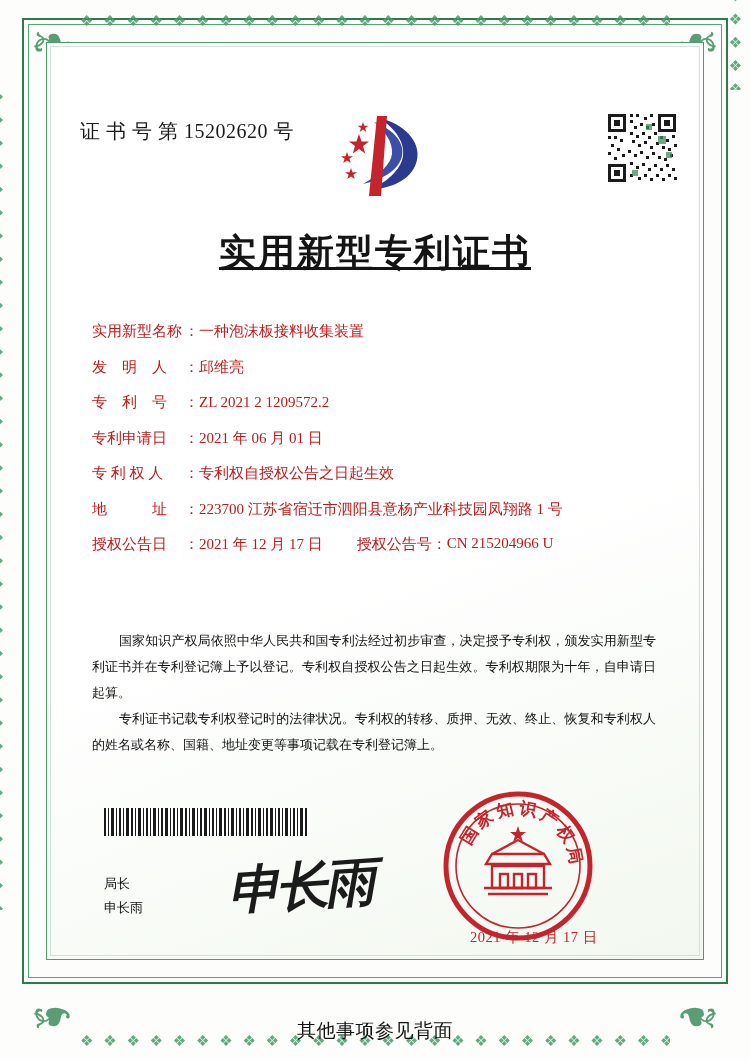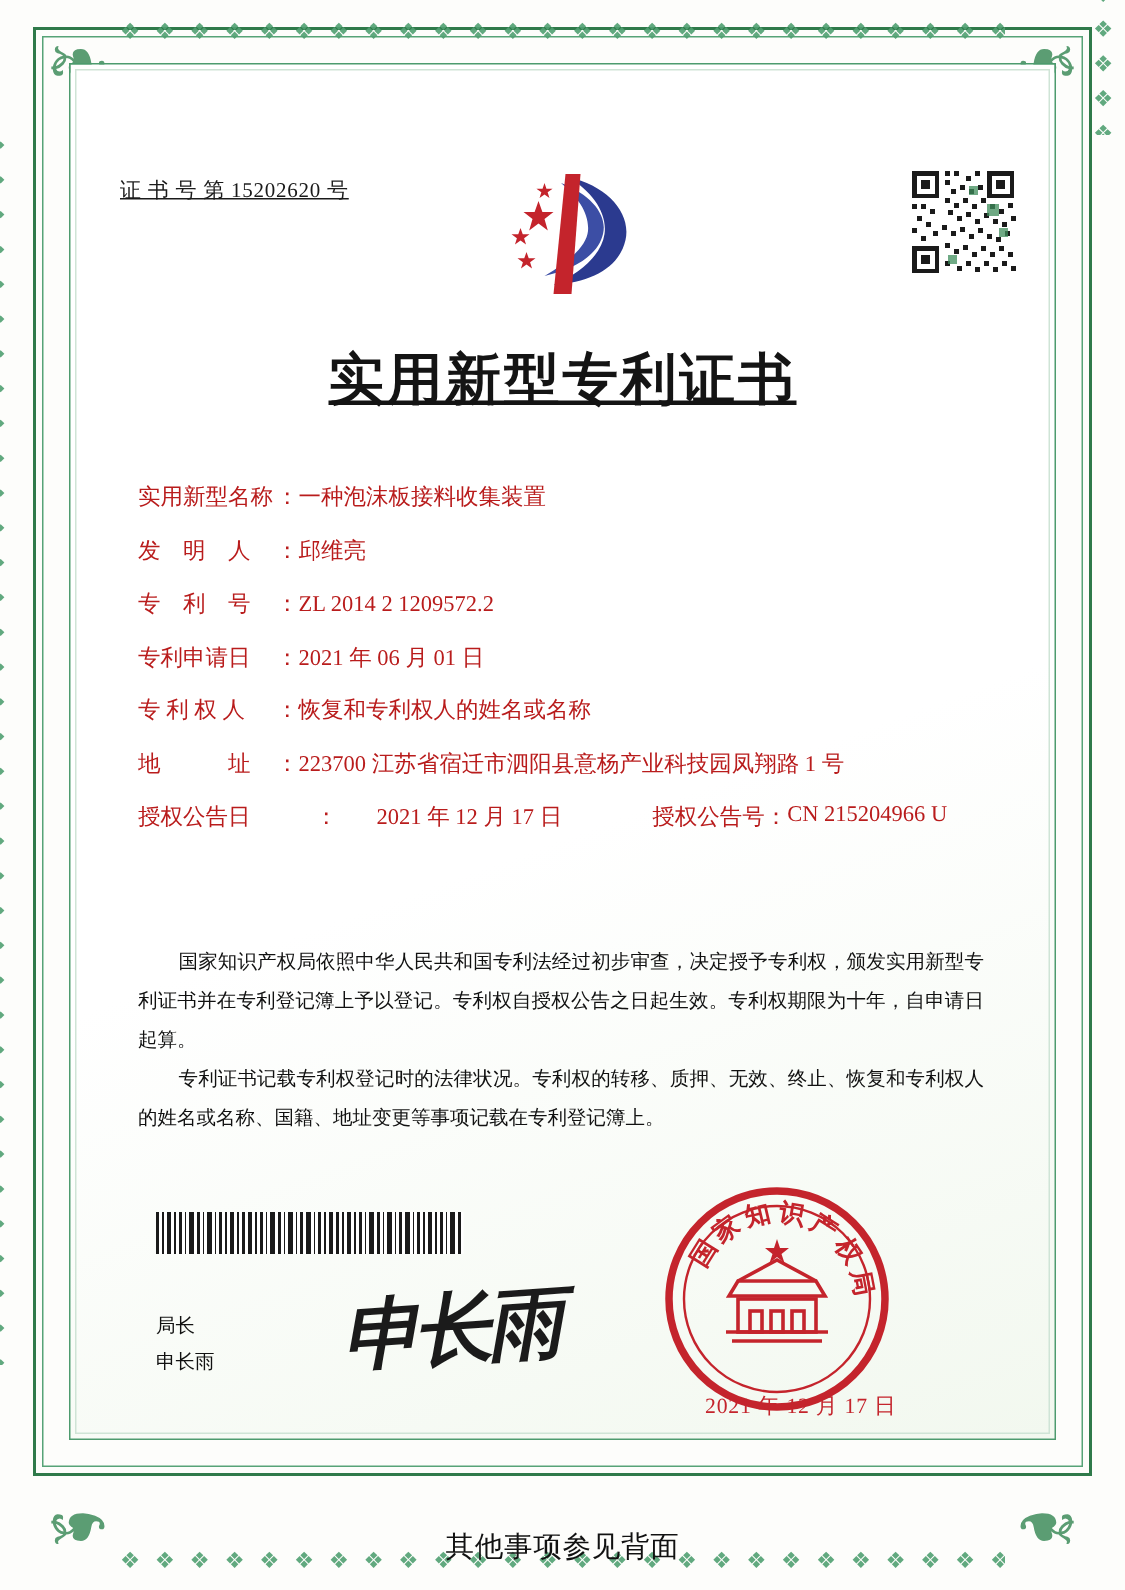--- a/index.html
+++ b/index.html
@@ -88,24 +88,23 @@
   .edge.left   { left: 6px;  top: 90px;  width: 820px; height: 24px;
                  transform: rotate(90deg); transform-origin: 0 0; text-align: center; }
   .edge.right  { right: 6px; top: 90px;  width: 820px; height: 24px;
                  transform: rotate(90deg); transform-origin: 100% 0; text-align: center; }
 
   
   .cert-no {
     position: absolute;
     left: 80px;
     top: 118px;
-    font-size: 14px;
+    font-size: 20px;
     color: #1a1a1a;
     letter-spacing: 0.5px;
-    text-decoration: underline;
   }
 
   .logo {
     position: absolute;
     left: 325px;
     top: 112px;
     width: 100px;
     height: 92px;
   }
 
@@ -147,21 +146,21 @@
   }
   .flabel {
     width: 92px;
     flex: 0 0 92px;
     letter-spacing: 0px;
     white-space: nowrap;
   }
   .fcolon { flex: 0 0 10px; }
   .fvalue { flex: 1 1 auto; }
 
-  .frow.dual { margin-bottom: 0; gap: 26px; }
+  .frow.dual { margin-bottom: 0; }
   .dual-right {
     margin-left: 34px;
     display: flex;
     align-items: flex-start;
   }
   .dual-right .flabel { width: auto; flex: 0 0 auto; }
 
   
   .body-text {
     position: absolute;
@@ -381,33 +380,33 @@
 
     <div class="frow">
       <span class="flabel">发　明　人</span>
       <span class="fcolon">：</span>
       <span class="fvalue">邱维亮</span>
     </div>
 
     <div class="frow">
       <span class="flabel">专　利　号</span>
       <span class="fcolon">：</span>
-      <span class="fvalue">ZL 2014 2 1209572.2</span>
+      <span class="fvalue">ZL 2021 2 1209572.2</span>
     </div>
 
     <div class="frow">
       <span class="flabel">专利申请日</span>
       <span class="fcolon">：</span>
       <span class="fvalue">2021 年 06 月 01 日</span>
     </div>
 
     <div class="frow">
       <span class="flabel">专 利 权 人</span>
       <span class="fcolon">：</span>
-      <span class="fvalue">恢复和专利权人的姓名或名称</span>
+      <span class="fvalue">专利权自授权公告之日起生效</span>
     </div>
 
     <div class="frow">
       <span class="flabel">地　　　址</span>
       <span class="fcolon">：</span>
       <span class="fvalue">223700 江苏省宿迁市泗阳县意杨产业科技园凤翔路 1 号</span>
     </div>
 
     <div class="frow dual">
       <span class="flabel">授权公告日</span>

